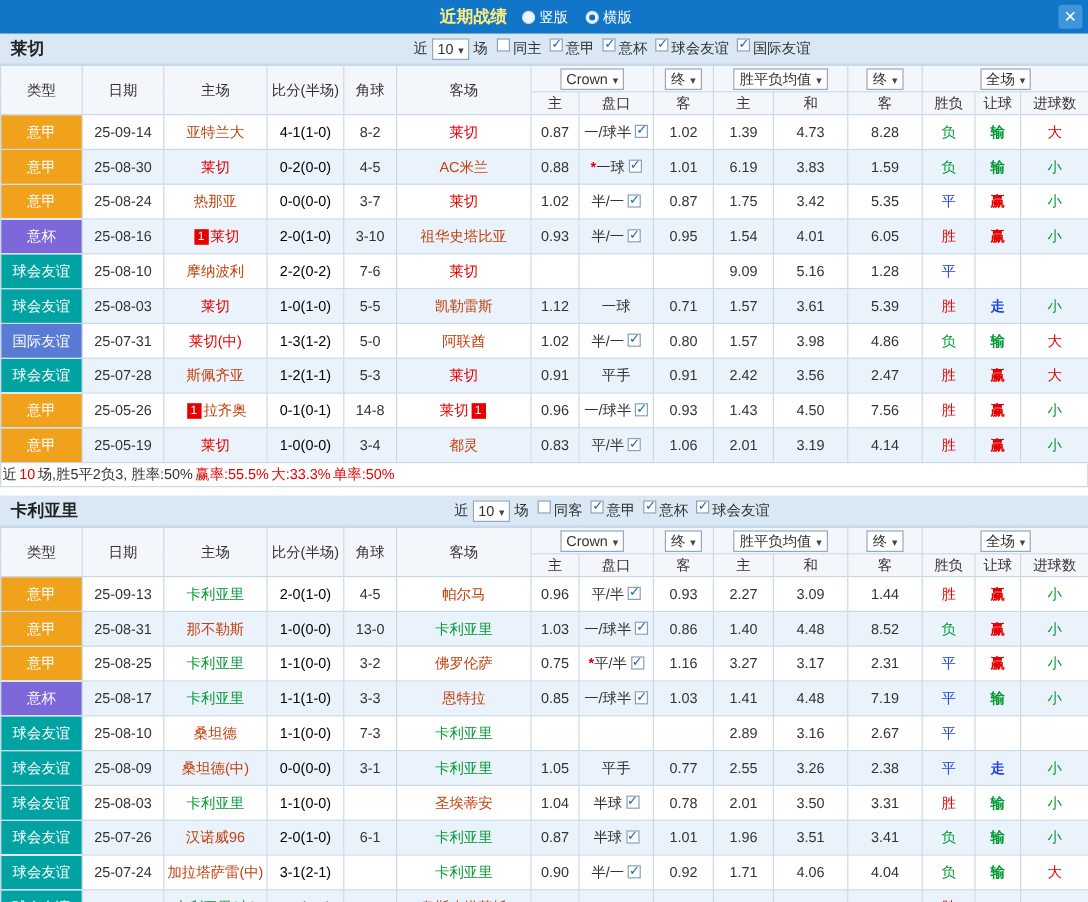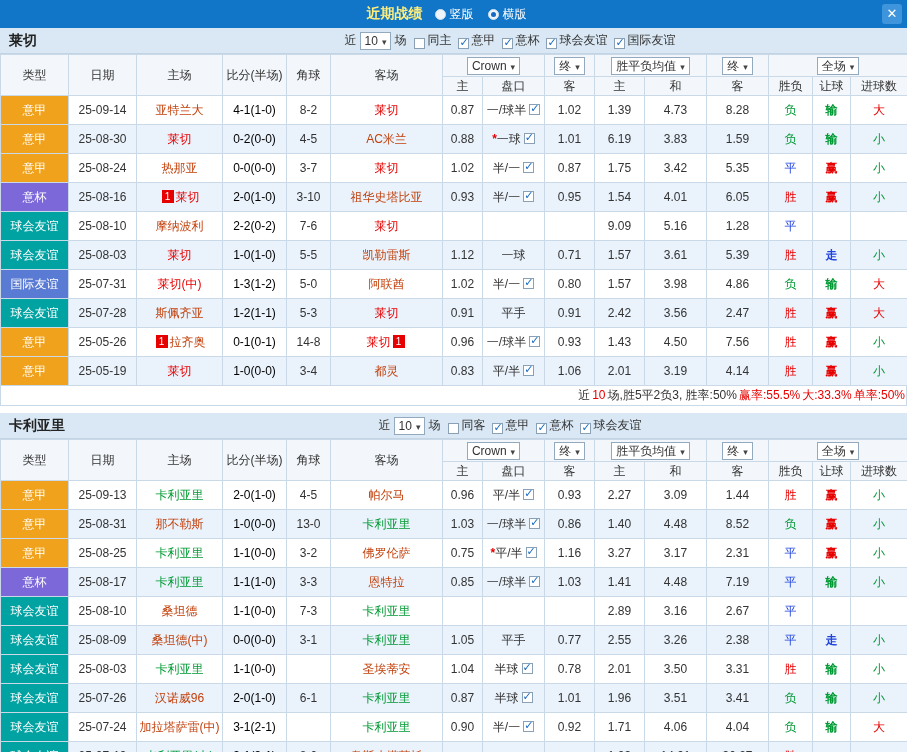--- a/index.html
+++ b/index.html
@@ -12,21 +12,21 @@
   .radio.on::after{content:"";position:absolute;left:2px;top:2px;width:5px;height:5px;border-radius:50%;background:#1568c4}
   .close{position:absolute;right:5px;top:4px;width:20px;height:20px;background:#3e95dc;color:#fff;
     text-align:center;line-height:19px;border-radius:3px;cursor:pointer;font-weight:bold;font-size:13px}
   .sec-head{height:26px;background:#d9e8f4;border-bottom:1px solid #c3d5e5;display:flex;align-items:center}
   .team{font-size:14px;font-weight:bold;color:#222;padding:0 9px;min-width:120px}
   .controls{flex:1;display:flex;align-items:center;justify-content:center}
   .ddl{display:inline-block;background:#fff;border:1px solid #93a9bd;padding:0 4px;height:18px;line-height:16px;margin:0 3px;cursor:pointer;white-space:nowrap}
   .ddl::after{content:"▾";margin-left:4px;font-size:9px;color:#444}
   .chk{width:11px;height:11px;border:1px solid #8aa0b4;background:#fff;display:inline-block;margin-right:2px;position:relative;flex:none}
   .chk.on::after{content:"✓";position:absolute;left:0;top:-3px;color:#1568c4;font-weight:bold;font-size:11px}
-  .fchk{display:inline-flex;align-items:flex-end;margin-right:7px;cursor:pointer;white-space:nowrap}
+  .fchk{display:inline-flex;align-items:flex-start;margin-right:7px;cursor:pointer;white-space:nowrap}
   table{border-collapse:collapse;table-layout:fixed;width:907px}
   th,td{border:1px solid #c9d9e8;text-align:center;overflow:hidden;white-space:nowrap;padding:0 1px}
   thead th{background:#f3f7fb;font-weight:normal;color:#333}
   tr.h1 th{height:22px}
   tr.h2 th{height:19px}
   tbody td{height:29px}
   tbody tr:nth-child(even){background:#eaf3fc}
   td.lg{color:#fff}
   .lg-sa{background:#f0a21c}
   .lg-cup{background:#7c68d9}
@@ -39,21 +39,21 @@
   .red{color:#e60000}
   .blue{color:#2244dd}
   .green{color:#009933}
   td.bold{font-weight:bold}
   .badge{display:inline-block;min-width:12px;height:13px;background:#e60000;color:#fff;font-size:10px;line-height:13px;margin:0 2px;vertical-align:1px}
   .badge:empty{display:none}
   .star{color:#e60000;font-weight:bold}
   .cbx{display:none;width:11px;height:11px;border:1px solid #8aa0b4;background:#fff;margin-left:3px;position:relative;vertical-align:-1px;cursor:pointer}
   .cbx.on{display:inline-block}
   .cbx.on::after{content:"✓";position:absolute;left:0;top:-3px;color:#1568c4;font-weight:bold;font-size:11px}
-  .footer{height:20px;line-height:19px;text-align:right;border:1px solid #c9d9e8;border-top:none}
+  .footer{height:20px;line-height:19px;text-align:left;border:1px solid #c9d9e8;border-top:none}
   .footer span{margin:0 1px}
   .gap{height:7px}
 </style>
 </head>
 <body>
 
 <div class="topbar">
   <span class="title">近期战绩</span>
   <label class="radio-lbl">
       <span class="radio"></span>

